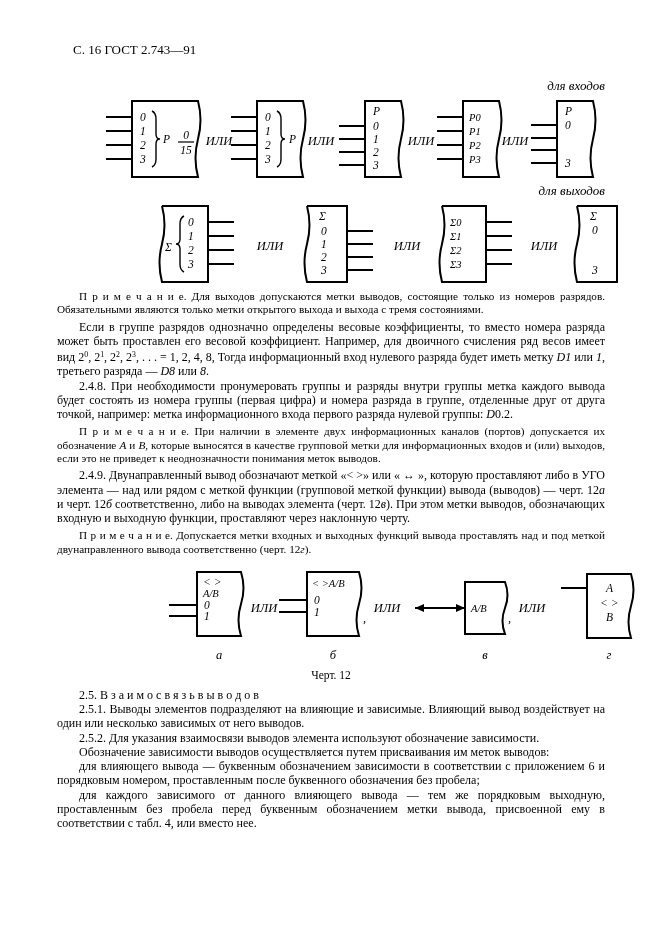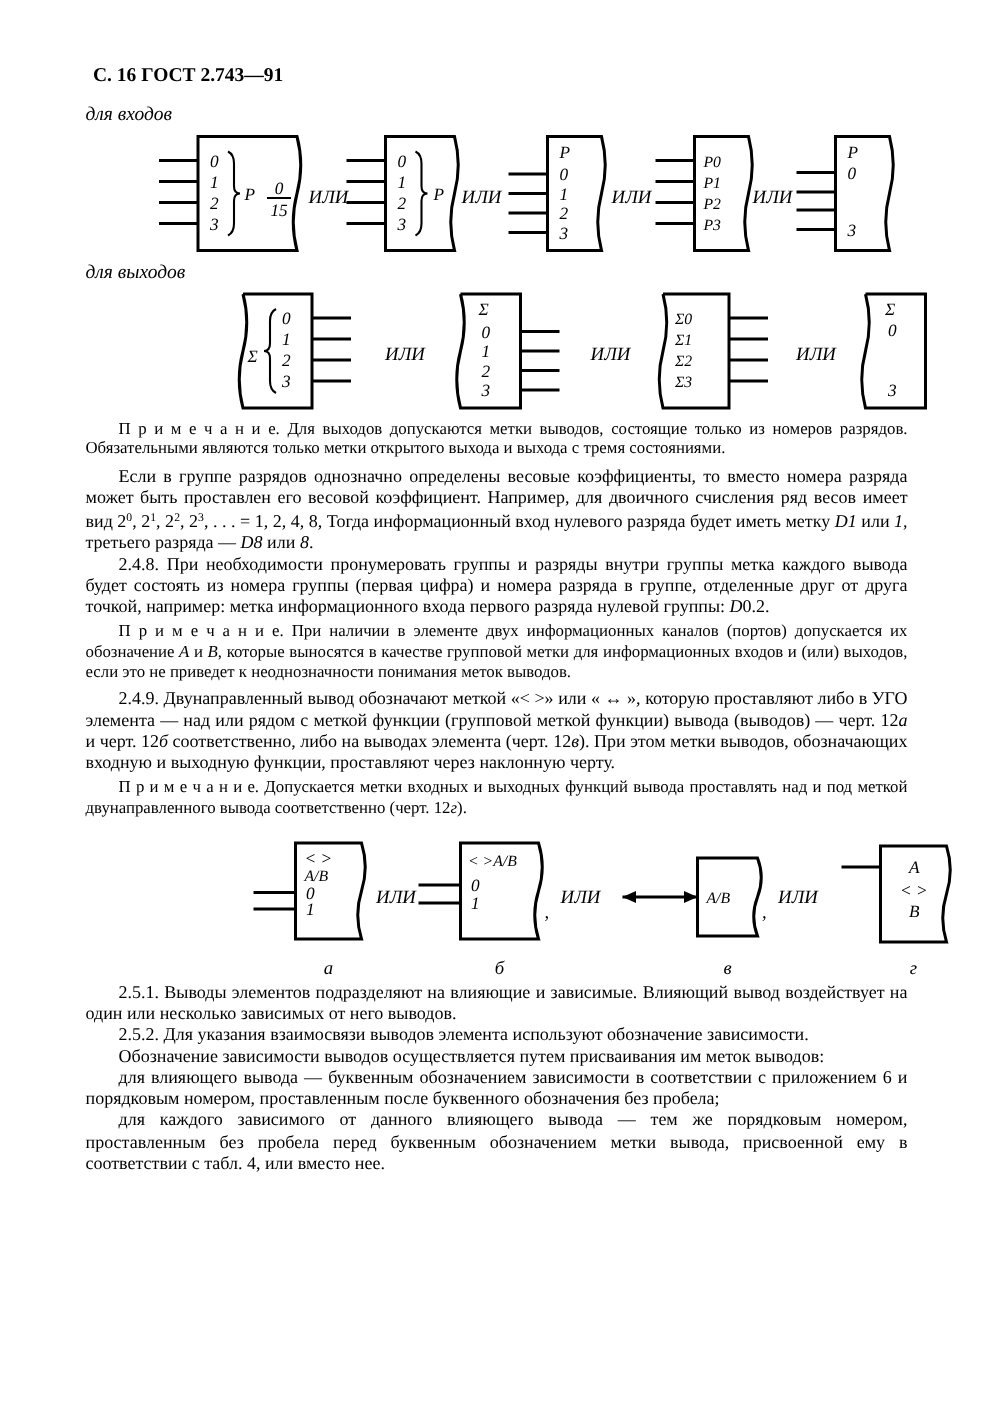--- a/index.html
+++ b/index.html
@@ -1,25 +1,25 @@
 <!DOCTYPE html>
 <html><head>
 <meta charset="utf-8">
 <style>
   html,body{margin:0;padding:0;background:#fff;}
   body{width:661px;height:936px;position:relative;overflow:hidden;
        font-family:"Liberation Serif",serif;color:#000;}
   .page{width:661px;height:936px;box-sizing:border-box;padding:42px 56px 0 57px;}
-  .hdr{font-weight:bold;font-size:13px;margin:0 0 2px 5px;}
+  .hdr{font-weight:normal;font-size:13px;margin:0 0 2px 16px;}
   p{margin:0;text-align:justify;font-size:12px;line-height:14.2px;text-indent:22px;}
   p.note{font-size:11.2px;line-height:13.4px;margin:4px 0 3px 0;}
   .it{font-style:italic;}
   .sup{font-size:0.65em;vertical-align:4px;}
   .figure{width:548px;}
-  .figcap{font-style:italic;font-size:13px;text-align:left;margin:10px 0 0 0;}
+  .figcap{font-style:italic;font-size:13px;text-align:right;margin:20px 0 0 0;}
   .chart-cap{font-size:11.5px;text-align:center;margin:5px 0 7px 0;}
   svg{display:block;margin:1px auto 0 auto;}
   svg text{font-family:"Liberation Serif",serif;font-style:italic;fill:#000;}
   svg text.or{font-size:12.5px;}
   svg text.letter{font-size:12.5px;}
 </style>
 </head>
 <body>
 
 <div class="page">
@@ -188,20 +188,22 @@
         <text x="451" y="58" font-size="11.5" class="or">,</text>
         <text x="475" y="48" font-size="11.5" text-anchor="middle" class="or">ИЛИ</text>
         <text x="162" y="95" font-size="11.5" text-anchor="middle" class="letter">а</text>
         <text x="276" y="95" font-size="11.5" text-anchor="middle" class="letter">б</text>
         <text x="428" y="95" font-size="11.5" text-anchor="middle" class="letter">в</text>
         <text x="552" y="95" font-size="11.5" text-anchor="middle" class="letter">г</text>
         <line x1="358" y1="44" x2="408" y2="44" stroke="#000" stroke-width="2"></line>
         <polygon points="358,44 367,40 367,48" fill="#000"></polygon>
         <polygon points="408,44 399,40 399,48" fill="#000"></polygon>
       </svg>
+    <div class="chart-cap">Черт. 12</div>
   </div>
 
+  <p>2.5. В з а и м о с в я з ь   в ы в о д о в</p>
   <p>2.5.1. Выводы элементов подразделяют на влияющие и зависимые. Влияющий вывод воздействует на один или несколько зависимых от него выводов.</p>
   <p>2.5.2. Для указания взаимосвязи выводов элемента используют обозначение зависимости.</p>
   <p>Обозначение зависимости выводов осуществляется путем присваивания им меток выводов:</p>
   <p>для влияющего вывода — буквенным обозначением зависимости в соответствии с приложением 6 и порядковым номером, проставленным после буквенного обозначения без пробела;</p>
-  <p>для каждого зависимого от данного влияющего вывода — тем же порядковым номером, проставленным без пробела перед буквенным обозначением метки вывода, присвоенной ему в соответствии с табл. 4, или вместо нее.</p>
+  <p>для каждого зависимого от данного влияющего вывода — тем же порядковым выходную, проставленным без пробела перед буквенным обозначением метки вывода, присвоенной ему в соответствии с табл. 4, или вместо нее.</p>
 </div>
 
 </body></html>

